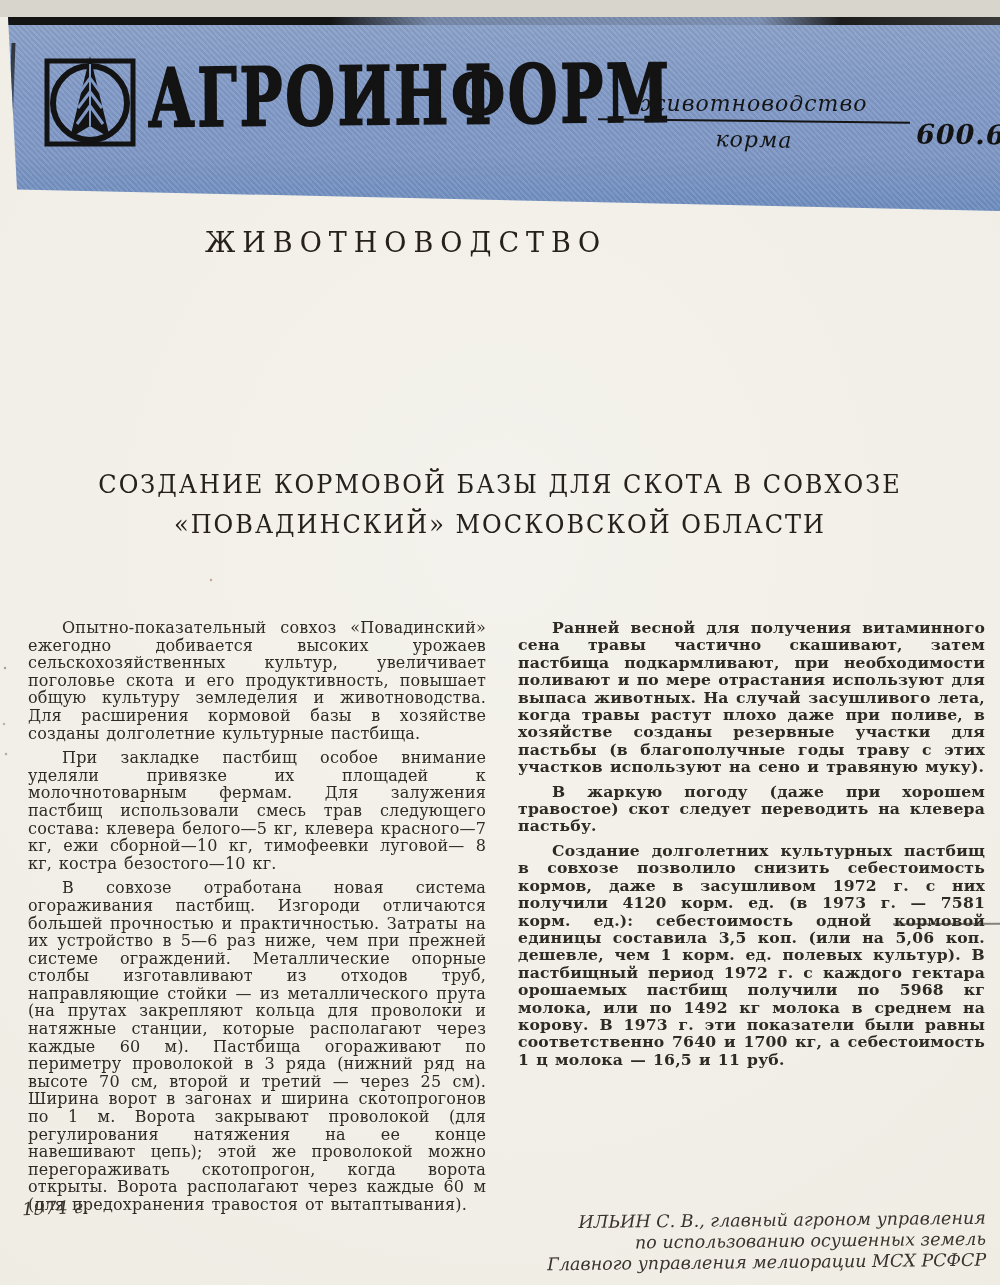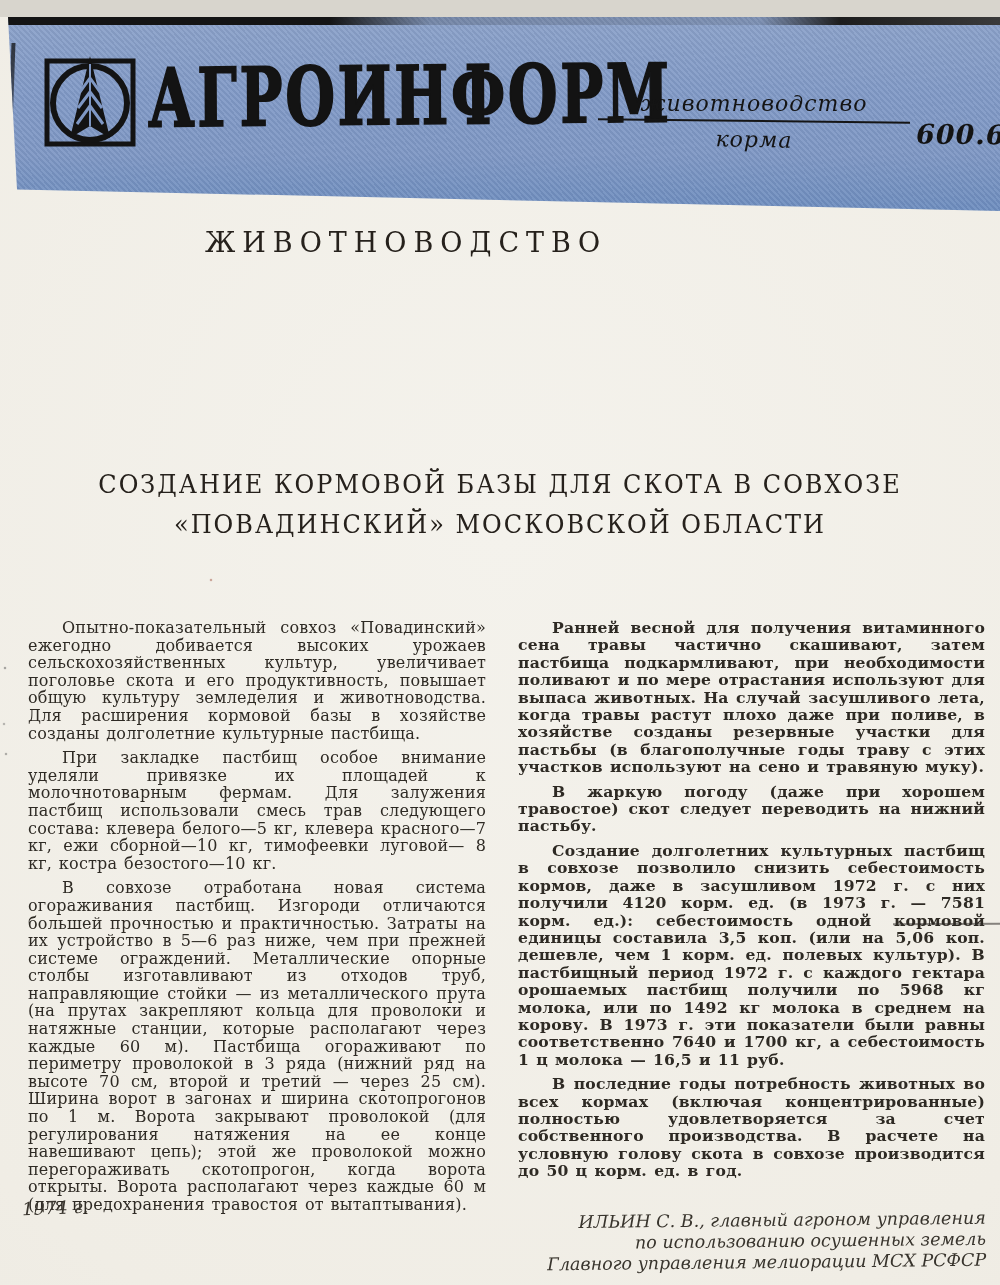--- a/index.html
+++ b/index.html
@@ -126,23 +126,22 @@
   </div>
 
   <div class="columns">
     <div class="col col-left">
         <p>Опытно-показательный совхоз «Повадинский» ежегодно добивается высоких урожаев  сельскохозяйственных культур, увеличивает поголовье скота и его  продуктивность, повышает общую культуру земледелия и животноводства. Для расширения кормовой базы в хозяйстве созданы долголетние культурные пастбища.</p>
         <p>При закладке пастбищ особое внимание уделяли привязке их площадей к  молочнотоварным  фермам. Для залужения пастбищ использовали смесь трав следующего состава: клевера белого—5 кг, клевера красного—7 кг, ежи сборной—10 кг, тимофеевки луговой— 8 кг, костра безостого—10 кг.</p>
         <p>В совхозе отработана новая система огораживания пастбищ. Изгороди отличаются большей прочностью и практичностью. Затраты на их устройство в 5—6 раз ниже, чем при прежней системе ограждений. Металлические опорные столбы изготавливают из отходов труб, направляющие стойки — из металлического прута (на прутах закрепляют кольца для проволоки и натяжные станции, которые располагают через каждые 60 м). Пастбища огораживают по периметру проволокой в 3 ряда (нижний ряд на высоте 70 см, второй и третий — через 25 см). Ширина ворот в загонах и ширина скотопрогонов по 1 м. Ворота закрывают проволокой (для регулирования натяжения на ее конце навешивают цепь); этой же проволокой можно перегораживать скотопрогон, когда ворота открыты. Ворота располагают через каждые 60 м (для предохранения травостоя от вытаптывания).</p>
       </div>
     <div class="col col-right">
         <p>Ранней весной для получения витаминного сена травы частично скашивают, затем пастбища подкармливают, при необходимости поливают и по мере отрастания используют для выпаса животных. На случай засушливого лета, когда травы растут плохо даже при поливе, в хозяйстве созданы резервные участки для пастьбы (в благополучные годы траву с этих участков используют на сено  и травяную муку).</p>
-        <p>В жаркую погоду (даже при хорошем  травостое) скот следует переводить на нижний пастьбу.</p>
+        <p>В жаркую погоду (даже при хорошем  травостое) скот следует переводить на клевера пастьбу.</p>
         <p>Создание долголетних культурных пастбищ в совхозе позволило снизить себестоимость кормов, даже в засушливом 1972 г. с них получили 4120 корм. ед. (в 1973 г. — 7581 корм. ед.): себестоимость одной кормовой единицы составила 3,5 коп. (или на 5,06 коп. дешевле, чем 1 корм. ед. полевых культур). В пастбищный период 1972 г. с каждого гектара орошаемых пастбищ получили по 5968 кг молока, или по 1492 кг молока в среднем на корову. В 1973 г. эти показатели были равны соответственно 7640 и 1700 кг, а себестоимость 1 ц молока — 16,5 и 11 руб.</p>
-        <p>В последние годы потребность животных во всех кормах (включая концентрированные) полностью удовлетворяется за счет собственного производства. В расчете на условную голову скота в совхозе производится до 50 ц корм. ед. в год.</p>
       </div>
   </div>
 
   <div class="artifact-line"></div>
 
   <div class="year">1974 г.</div>
 
   <div class="attribution">
       <div>ИЛЬИН С. В., главный агроном управления</div>
       <div>по использованию осушенных земель</div>

